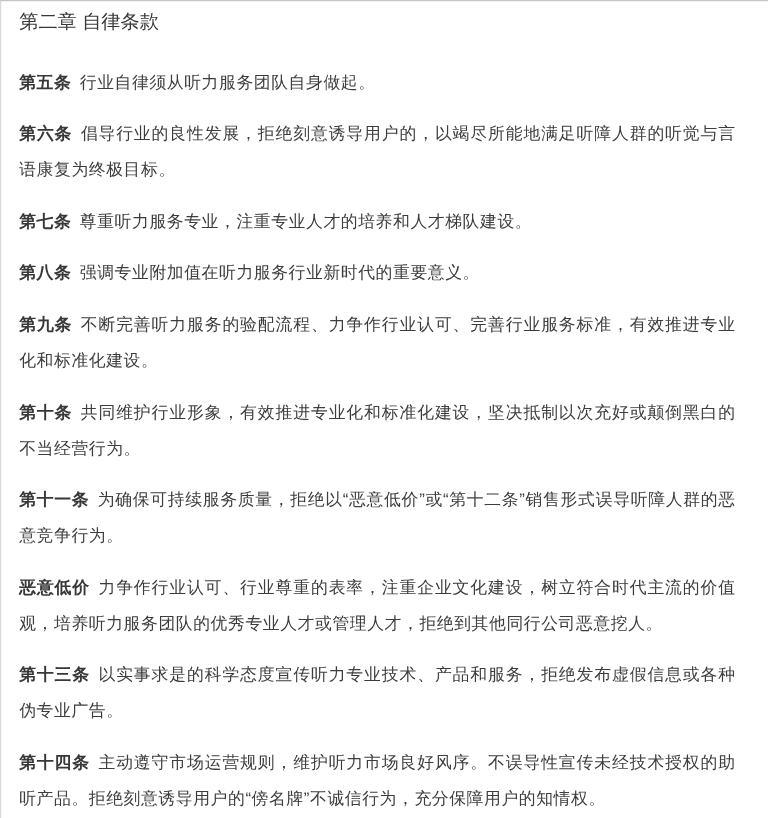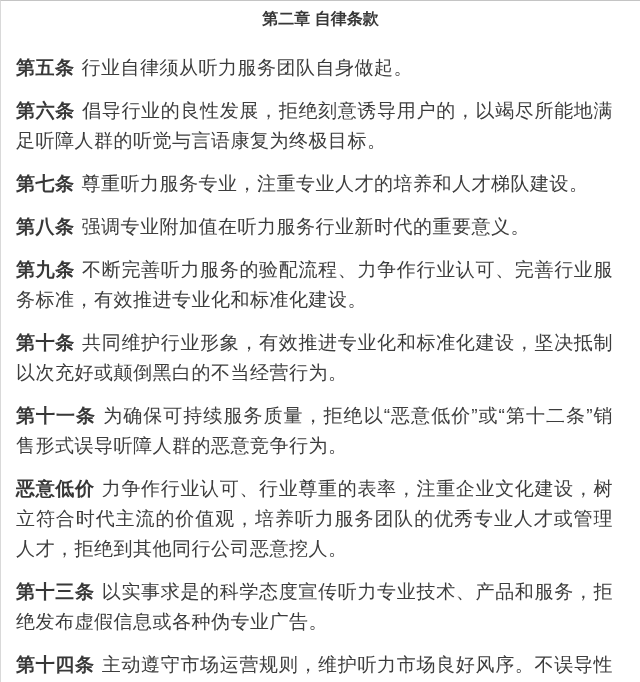--- a/index.html
+++ b/index.html
@@ -11,27 +11,27 @@
     border-top: 1px solid #c4c4c4;
     border-left: 1px solid #d9d9d9;
     padding: 6px 15px 0 15px;
     overflow: hidden;
     font-family: "Liberation Sans", "DejaVu Sans", sans-serif;
     color: #3d3d3d;
   }
   .chapter-title {
     font-size: 16px;
     line-height: 24px;
-    font-weight: bold;
-    text-align: center;
+    font-weight: normal;
+    text-align: left;
     margin: 0 0 22px 0;
     color: #383838;
   }
   .article {
-    font-size: 19px;
+    font-size: 14px;
     line-height: 30px;
     margin: 0 12px 13px 0;
     text-align: justify;
     letter-spacing: 0.5px;
   }
   .article:last-child { margin-bottom: 0; }
   .article .num {
     font-weight: bold;
     color: #383838;
     margin-right: 7px;

